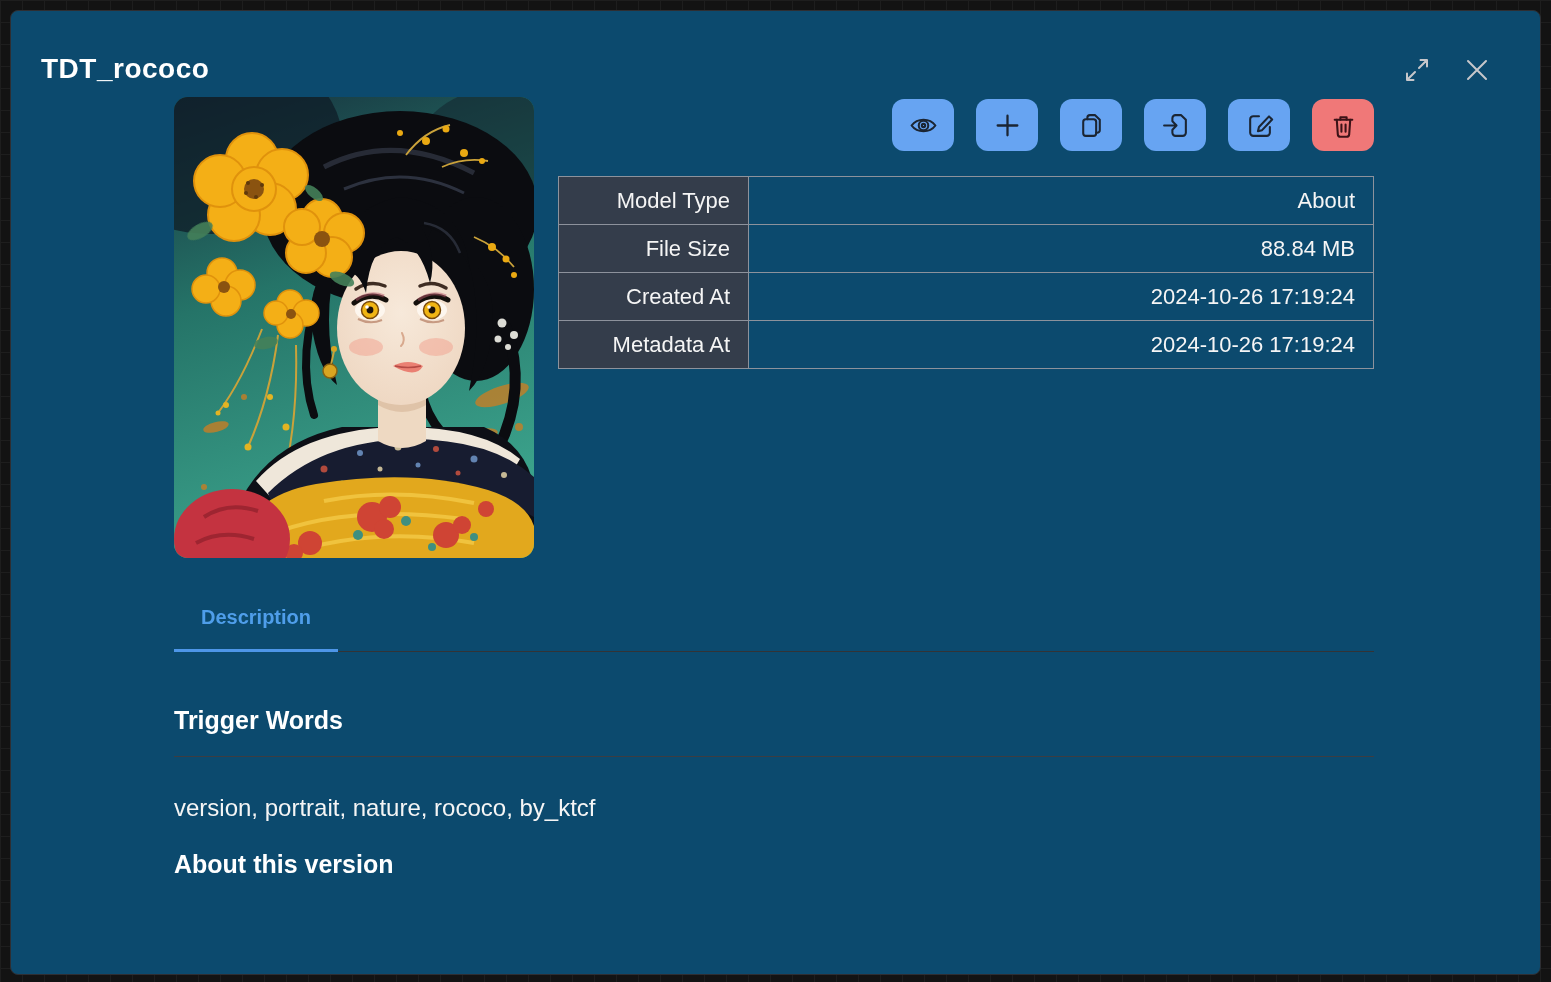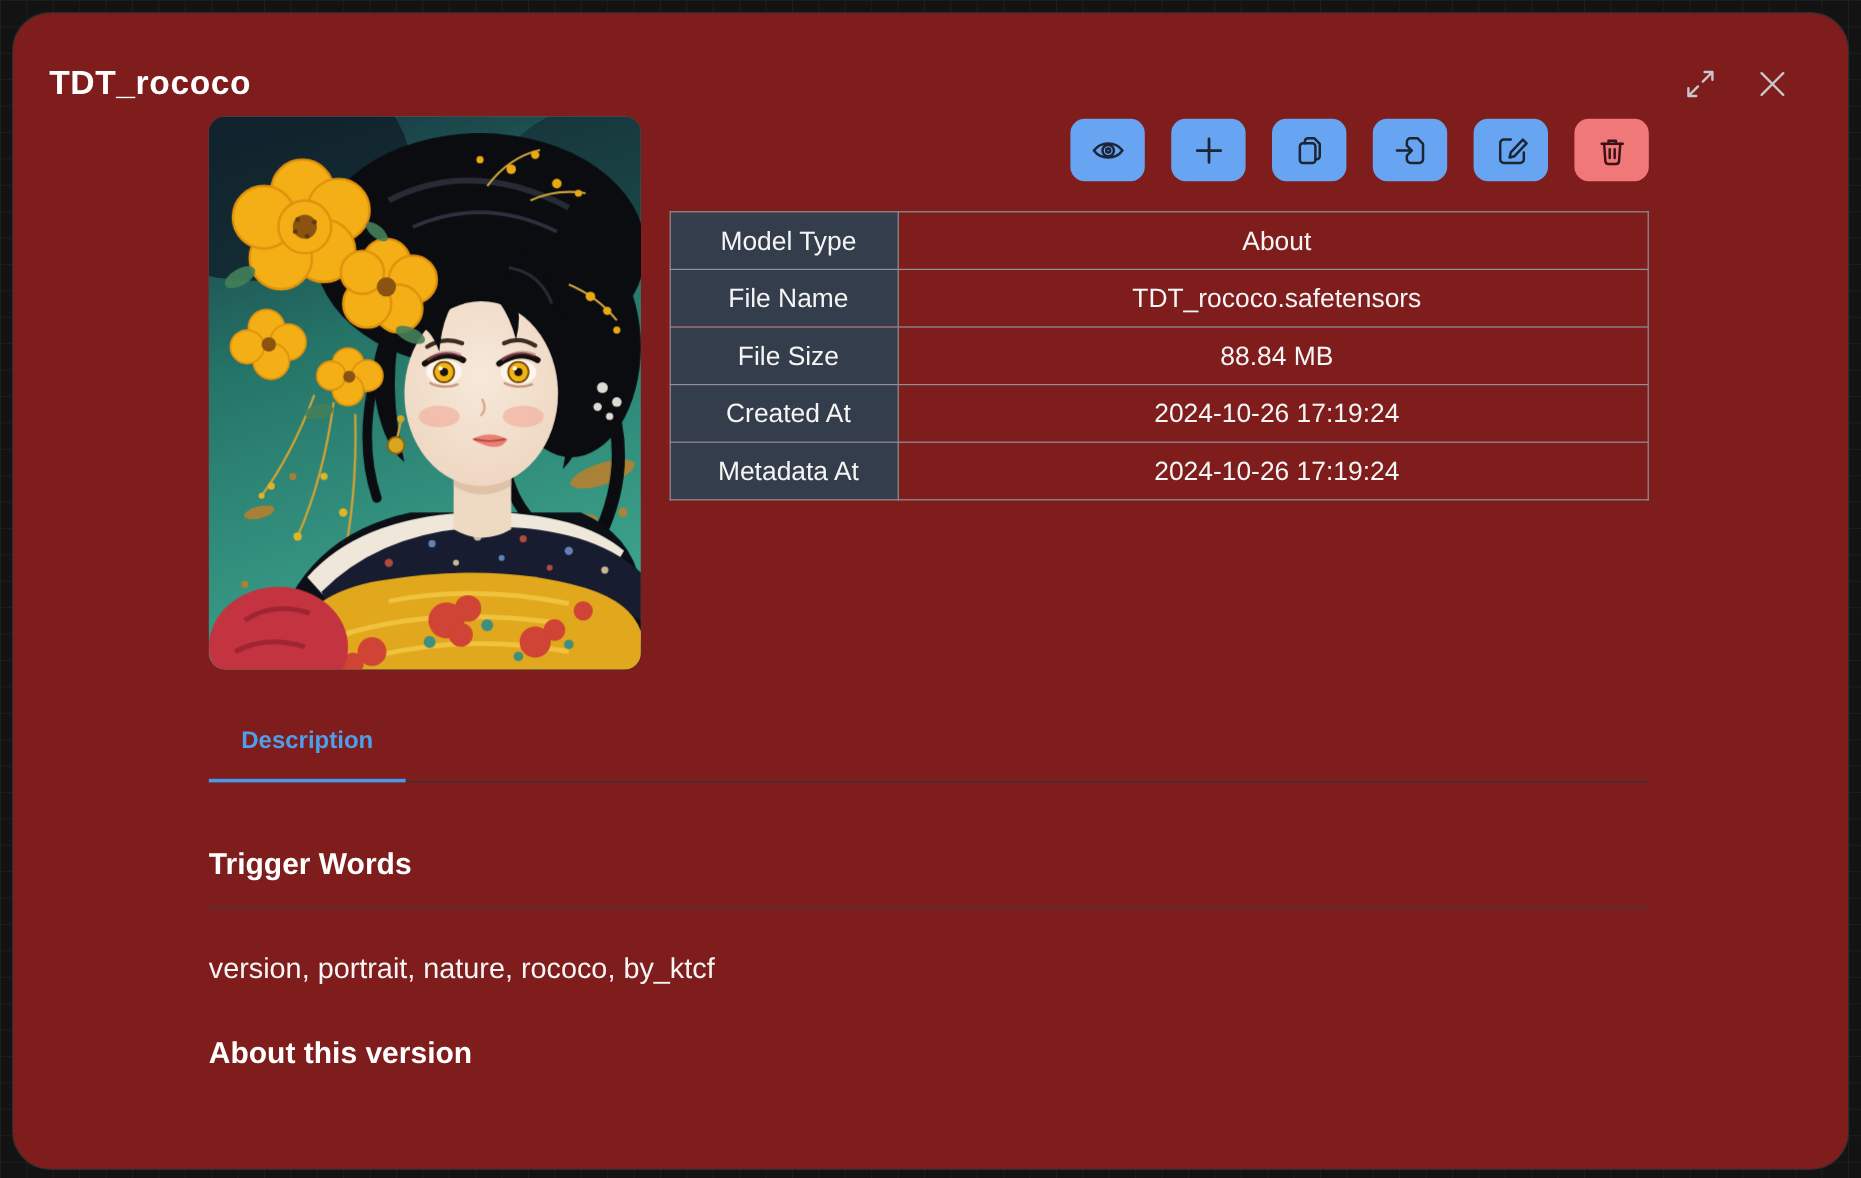--- a/index.html
+++ b/index.html
@@ -9,23 +9,23 @@
     background-color:#131313;
     background-image:
       linear-gradient(#1e1e1e 1px, transparent 1px),
       linear-gradient(90deg, #1e1e1e 1px, transparent 1px);
     background-size:22px 22px;
     color:#f2f2f2;
     position:relative;
   }
   .modal {
     position:absolute; left:10px; top:10px; right:10px; bottom:7px;
-    background:#7f1d1d;
+    background:#0c4a6e;
     border:1px solid #2e2e32;
-    border-radius:32px;
+    border-radius:8px;
     overflow:hidden;
   }
   
   .modal-header {
     display:flex; justify-content:space-between; align-items:flex-start;
     padding:42px 48px 0 30px;
   }
   .modal-title { font-size:28px; font-weight:bold; color:#ffffff; letter-spacing:0.5px; }
   .win-controls { display:flex; gap:30px; align-items:center; margin-top:2px; }
   .win-btn { background:none; border:none; color:#c7c7cb; cursor:pointer; padding:2px; line-height:0; }
@@ -50,42 +50,42 @@
     display:flex; align-items:center; justify-content:center; line-height:0;
   }
   .action-btn.primary { background:#67a4f2; color:#1b2533; }
   .action-btn.danger  { background:#f07878; color:#3c1217; }
   .action-btn svg { width:29px; height:29px; }
 
   
   .info-table { width:100%; margin-top:25px; border-collapse:collapse; table-layout:fixed; }
   .info-table th, .info-table td {
     border:1px solid #8d929c;
-    height:48px; font-size:22px; font-weight:normal; text-align:center;
+    height:48px; font-size:22px; font-weight:normal; text-align:right;
     padding:0 18px 0 24px; color:#f5f5f5;
     white-space:nowrap; overflow:hidden;
   }
   .info-table th { width:190px; background:#343d4b; padding-left:25px; }
 
   
   .tabs { display:flex; margin-top:48px; border-bottom:1px solid #333336; }
   .tab {
     background:none; border:none; cursor:pointer;
     font-size:20px; font-weight:bold; font-family:inherit;
     padding:0 27px 20px 27px; margin-bottom:-1px;
     border-bottom:3px solid #3d4149; color:#9aa0a8;
   }
   .tab.active { color:#4f9eea; border-bottom-color:#4e96e8; }
 
   
   .section-heading { font-size:25px; font-weight:bold; color:#ffffff; }
   .trigger-heading { margin-top:54px; }
   .divider { border:none; border-top:1px solid #3d3d41; margin-top:21px; }
   .trigger-words { margin-top:37px; font-size:24px; color:#f5f5f5; }
-  .about-heading { margin-top:42px; }
+  .about-heading { margin-top:28px; }
 </style>
 </head>
 <body>
 
 <div class="modal">
 
   <div class="modal-header">
     <div class="modal-title">TDT_rococo</div>
     <div class="win-controls">
       <button class="win-btn" title="">
@@ -373,24 +373,20 @@
           </button>
         </div>
 
         <table class="info-table">
           <tbody>
             <tr>
               <th>Model Type</th>
               <td>About</td>
             </tr>
             <tr>
-              <th>File Name</th>
-              <td>TDT_rococo.safetensors</td>
-            </tr>
-            <tr>
               <th>File Size</th>
               <td>88.84 MB</td>
             </tr>
             <tr>
               <th>Created At</th>
               <td>2024-10-26 17:19:24</td>
             </tr>
             <tr>
               <th>Metadata At</th>
               <td>2024-10-26 17:19:24</td>

